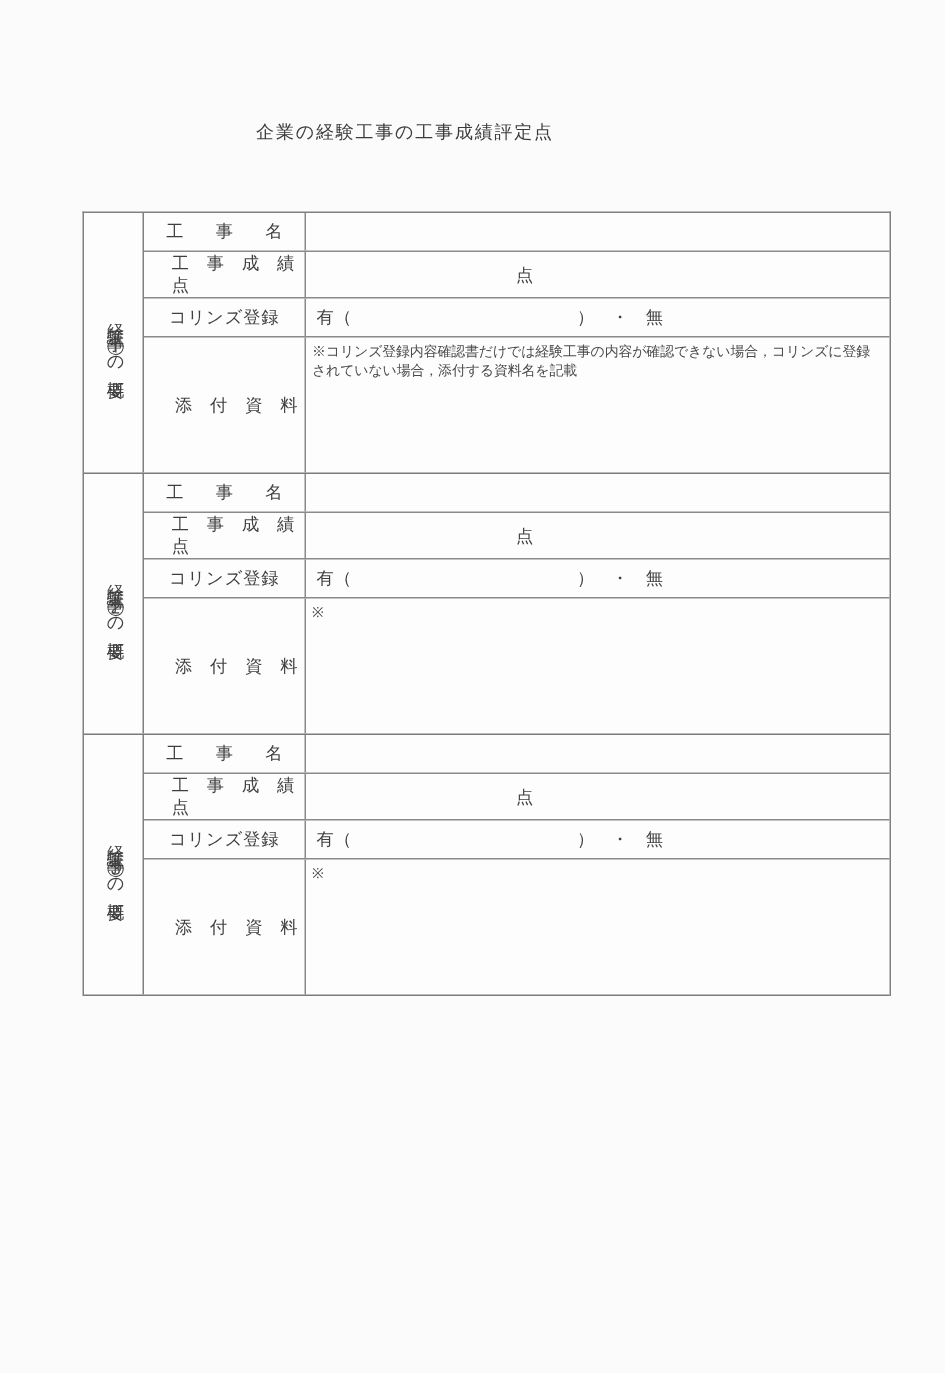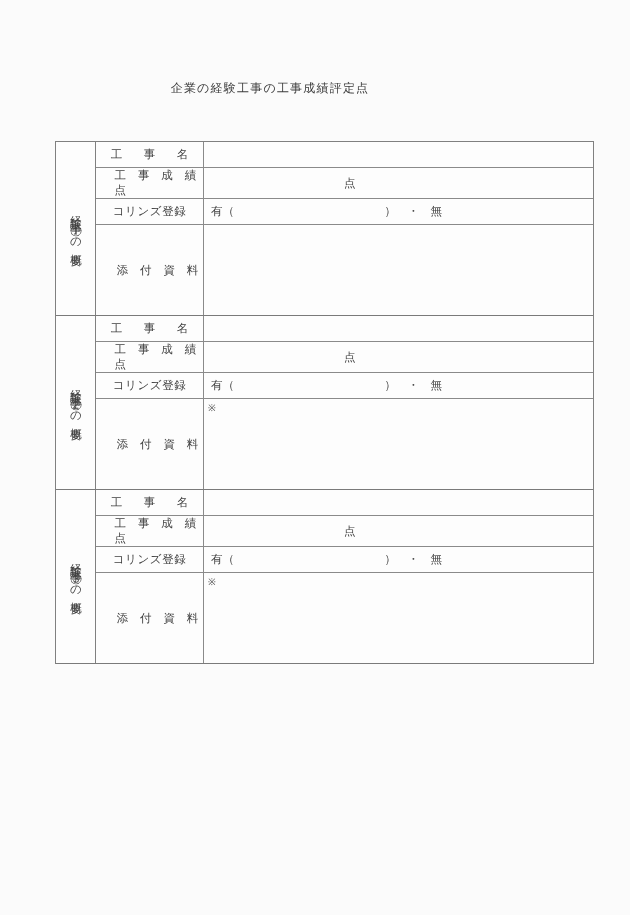--- a/index.html
+++ b/index.html
@@ -247,20 +247,23 @@
             <span class="u">）</span>
             <span class="collins-dot">・</span>
             <span class="u">無</span>
           </div>
         </div>
 
         <div class="row tall">
           <div class="rlabel">
             <span class="sp2">添 付 資 料</span>
           </div>
+          <div class="rfield note-cell">
+            <div class="note-text">※コリンズ登録内容確認書だけでは経験工事の内容が確認できない場合，コリンズに登録されていない場合，添付する資料名を記載</div>
+          </div>
         </div>
 
       </div>
     </div>
 
     <div class="block">
       <div class="vlabel">
         <span>経験工事②の概要</span>
       </div>
       <div class="rows">

